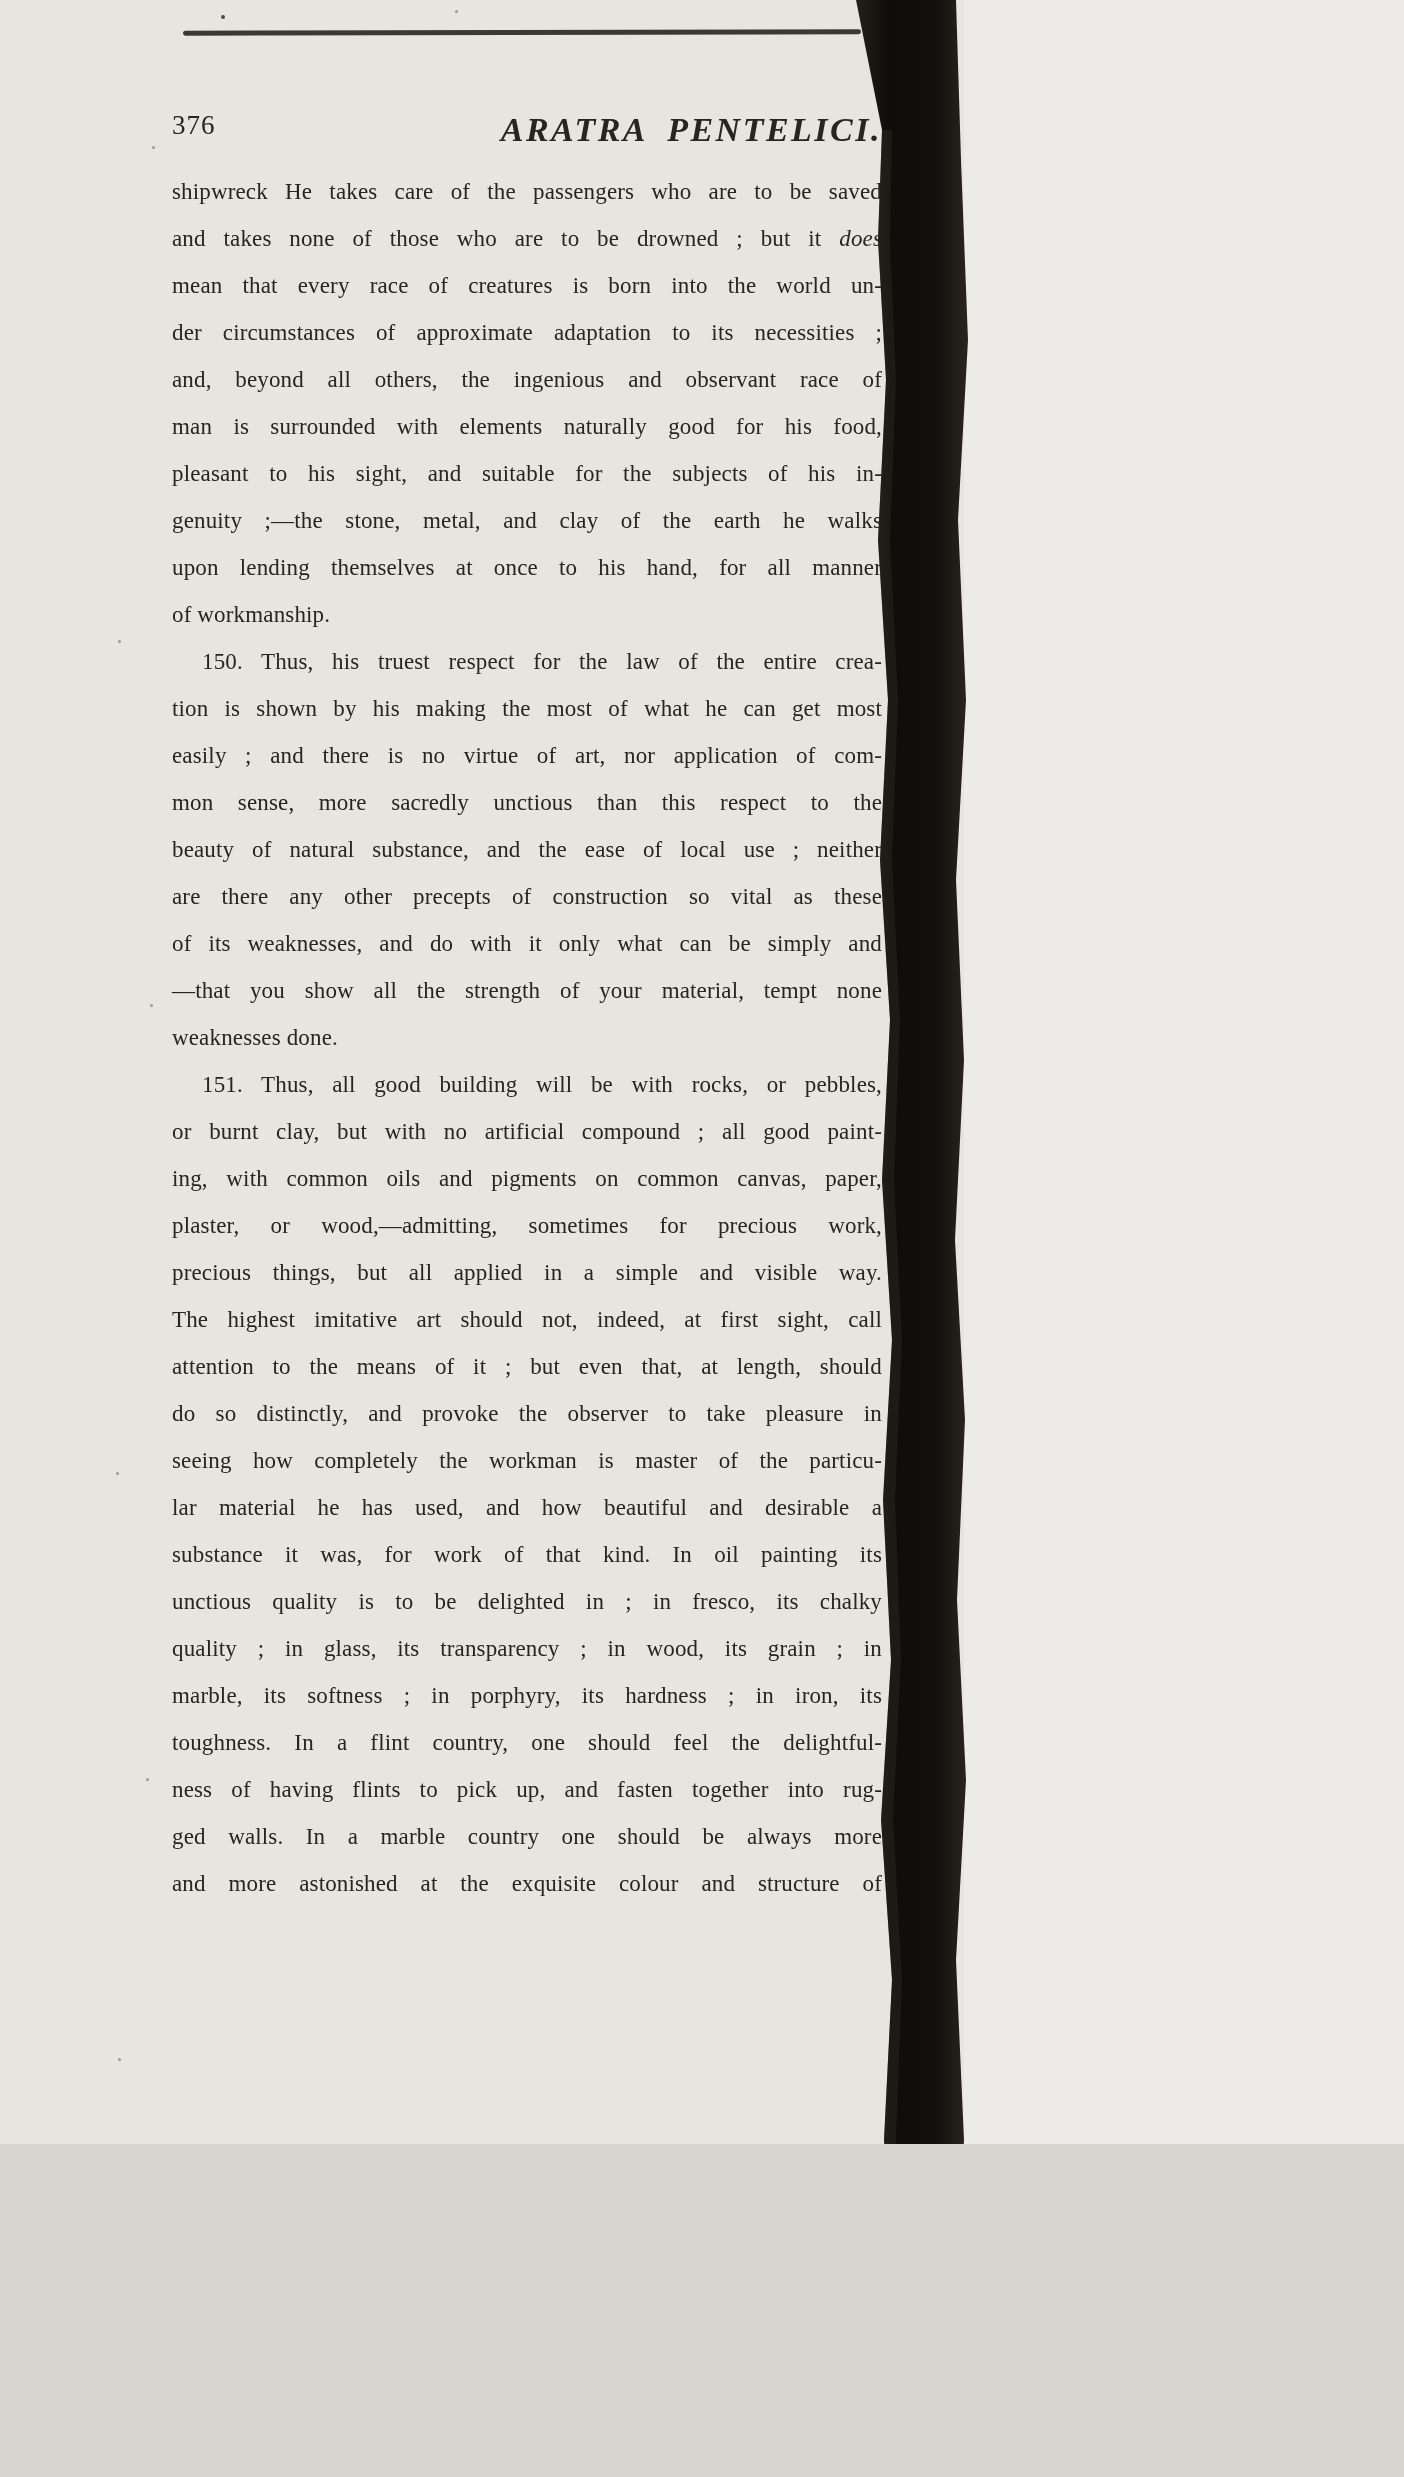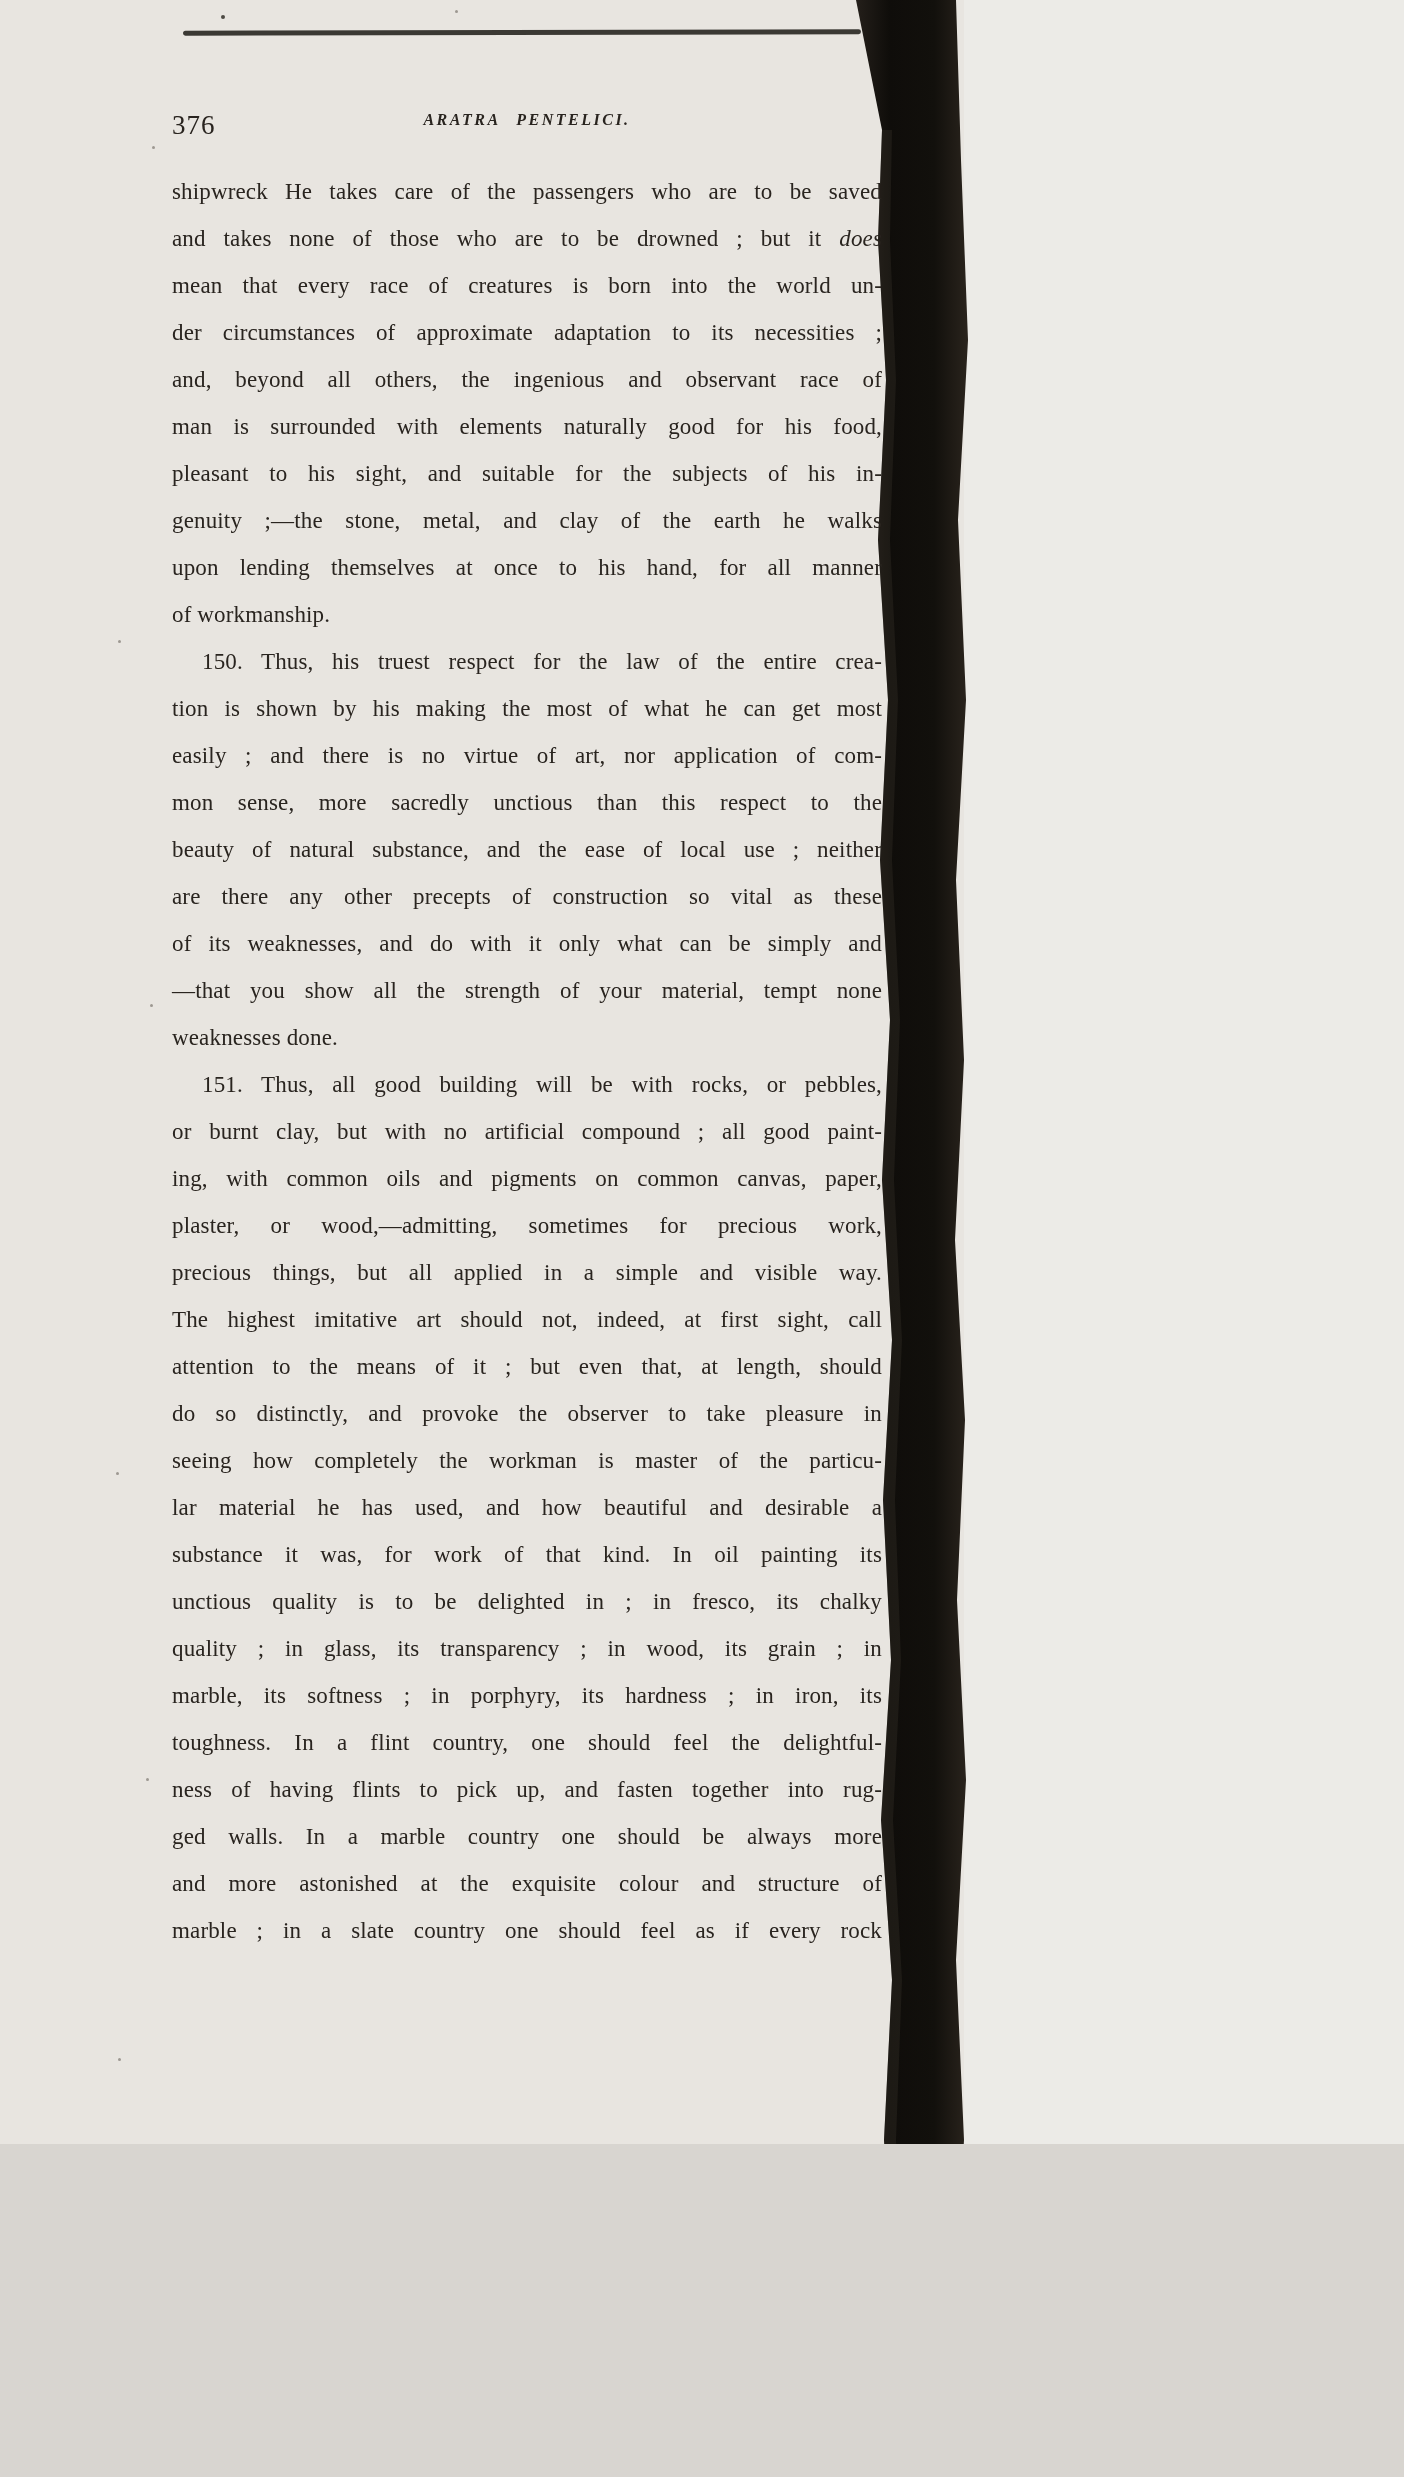--- a/index.html
+++ b/index.html
@@ -40,22 +40,22 @@
   .speck.dark{background:#3c3833;opacity:.9;}
   
   .page-header{
     position:absolute;top:108px;left:172px;width:710px;height:40px;z-index:4;
   }
   .page-number{
     position:absolute;left:0;top:2px;
     font-size:27px;letter-spacing:1px;
   }
   .running-title{
-    position:absolute;left:0;right:0;top:3px;text-align:center;
-    font-style:italic;font-weight:bold;font-size:16px;
+    position:absolute;left:0;right:0;top:3px;text-align:right;
+    font-style:italic;font-weight:bold;font-size:34px;
     letter-spacing:2.5px;word-spacing:10px;
   }
   
   .body-text{
     position:absolute;top:168px;left:172px;width:710px;z-index:4;
   }
   .line{
     height:47px;line-height:47px;
     font-size:23px;letter-spacing:.15px;
     text-align:justify;text-align-last:justify;
@@ -152,17 +152,16 @@
       <div class="line">seeing how completely the workman is master of the particu-</div>
       <div class="line">lar material he has used, and how beautiful and desirable a</div>
       <div class="line">substance it was, for work of that kind. In oil painting its</div>
       <div class="line">unctious quality is to be delighted in ; in fresco, its chalky</div>
       <div class="line">quality ; in glass, its transparency ; in wood, its grain ; in</div>
       <div class="line">marble, its softness ; in porphyry, its hardness ; in iron, its</div>
       <div class="line">toughness. In a flint country, one should feel the delightful-</div>
       <div class="line">ness of having flints to pick up, and fasten together into rug-</div>
       <div class="line">ged walls. In a marble country one should be always more</div>
       <div class="line">and more astonished at the exquisite colour and structure of</div>
-      <div class="line">marble ; in a slate country one should feel as if every rock</div>
     </div>
 
   </div>
 </div>
 
 </body></html>

